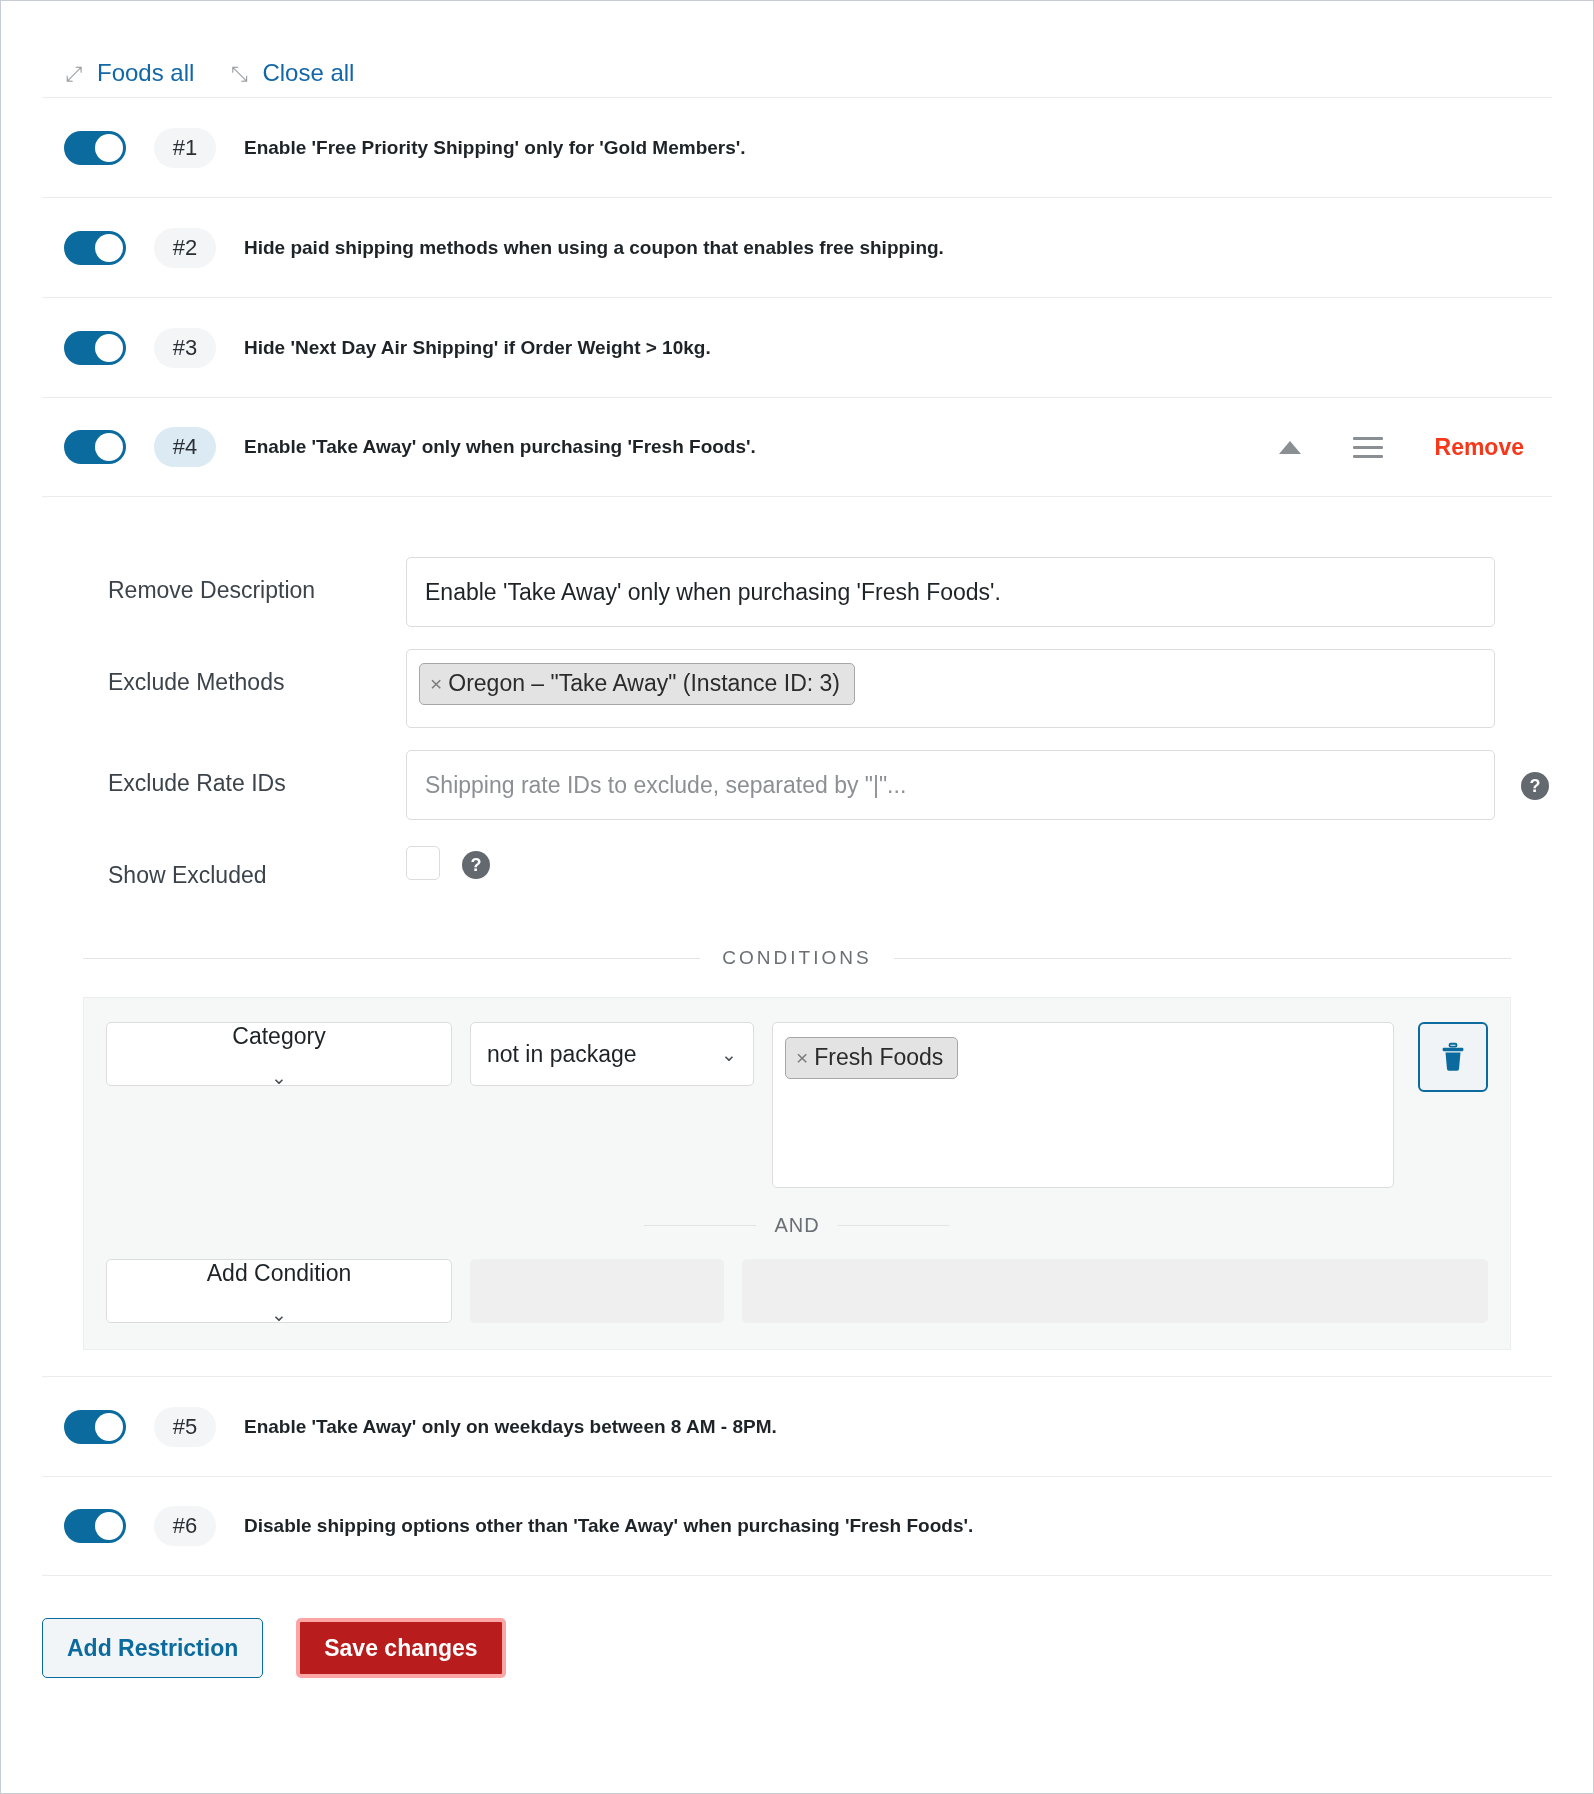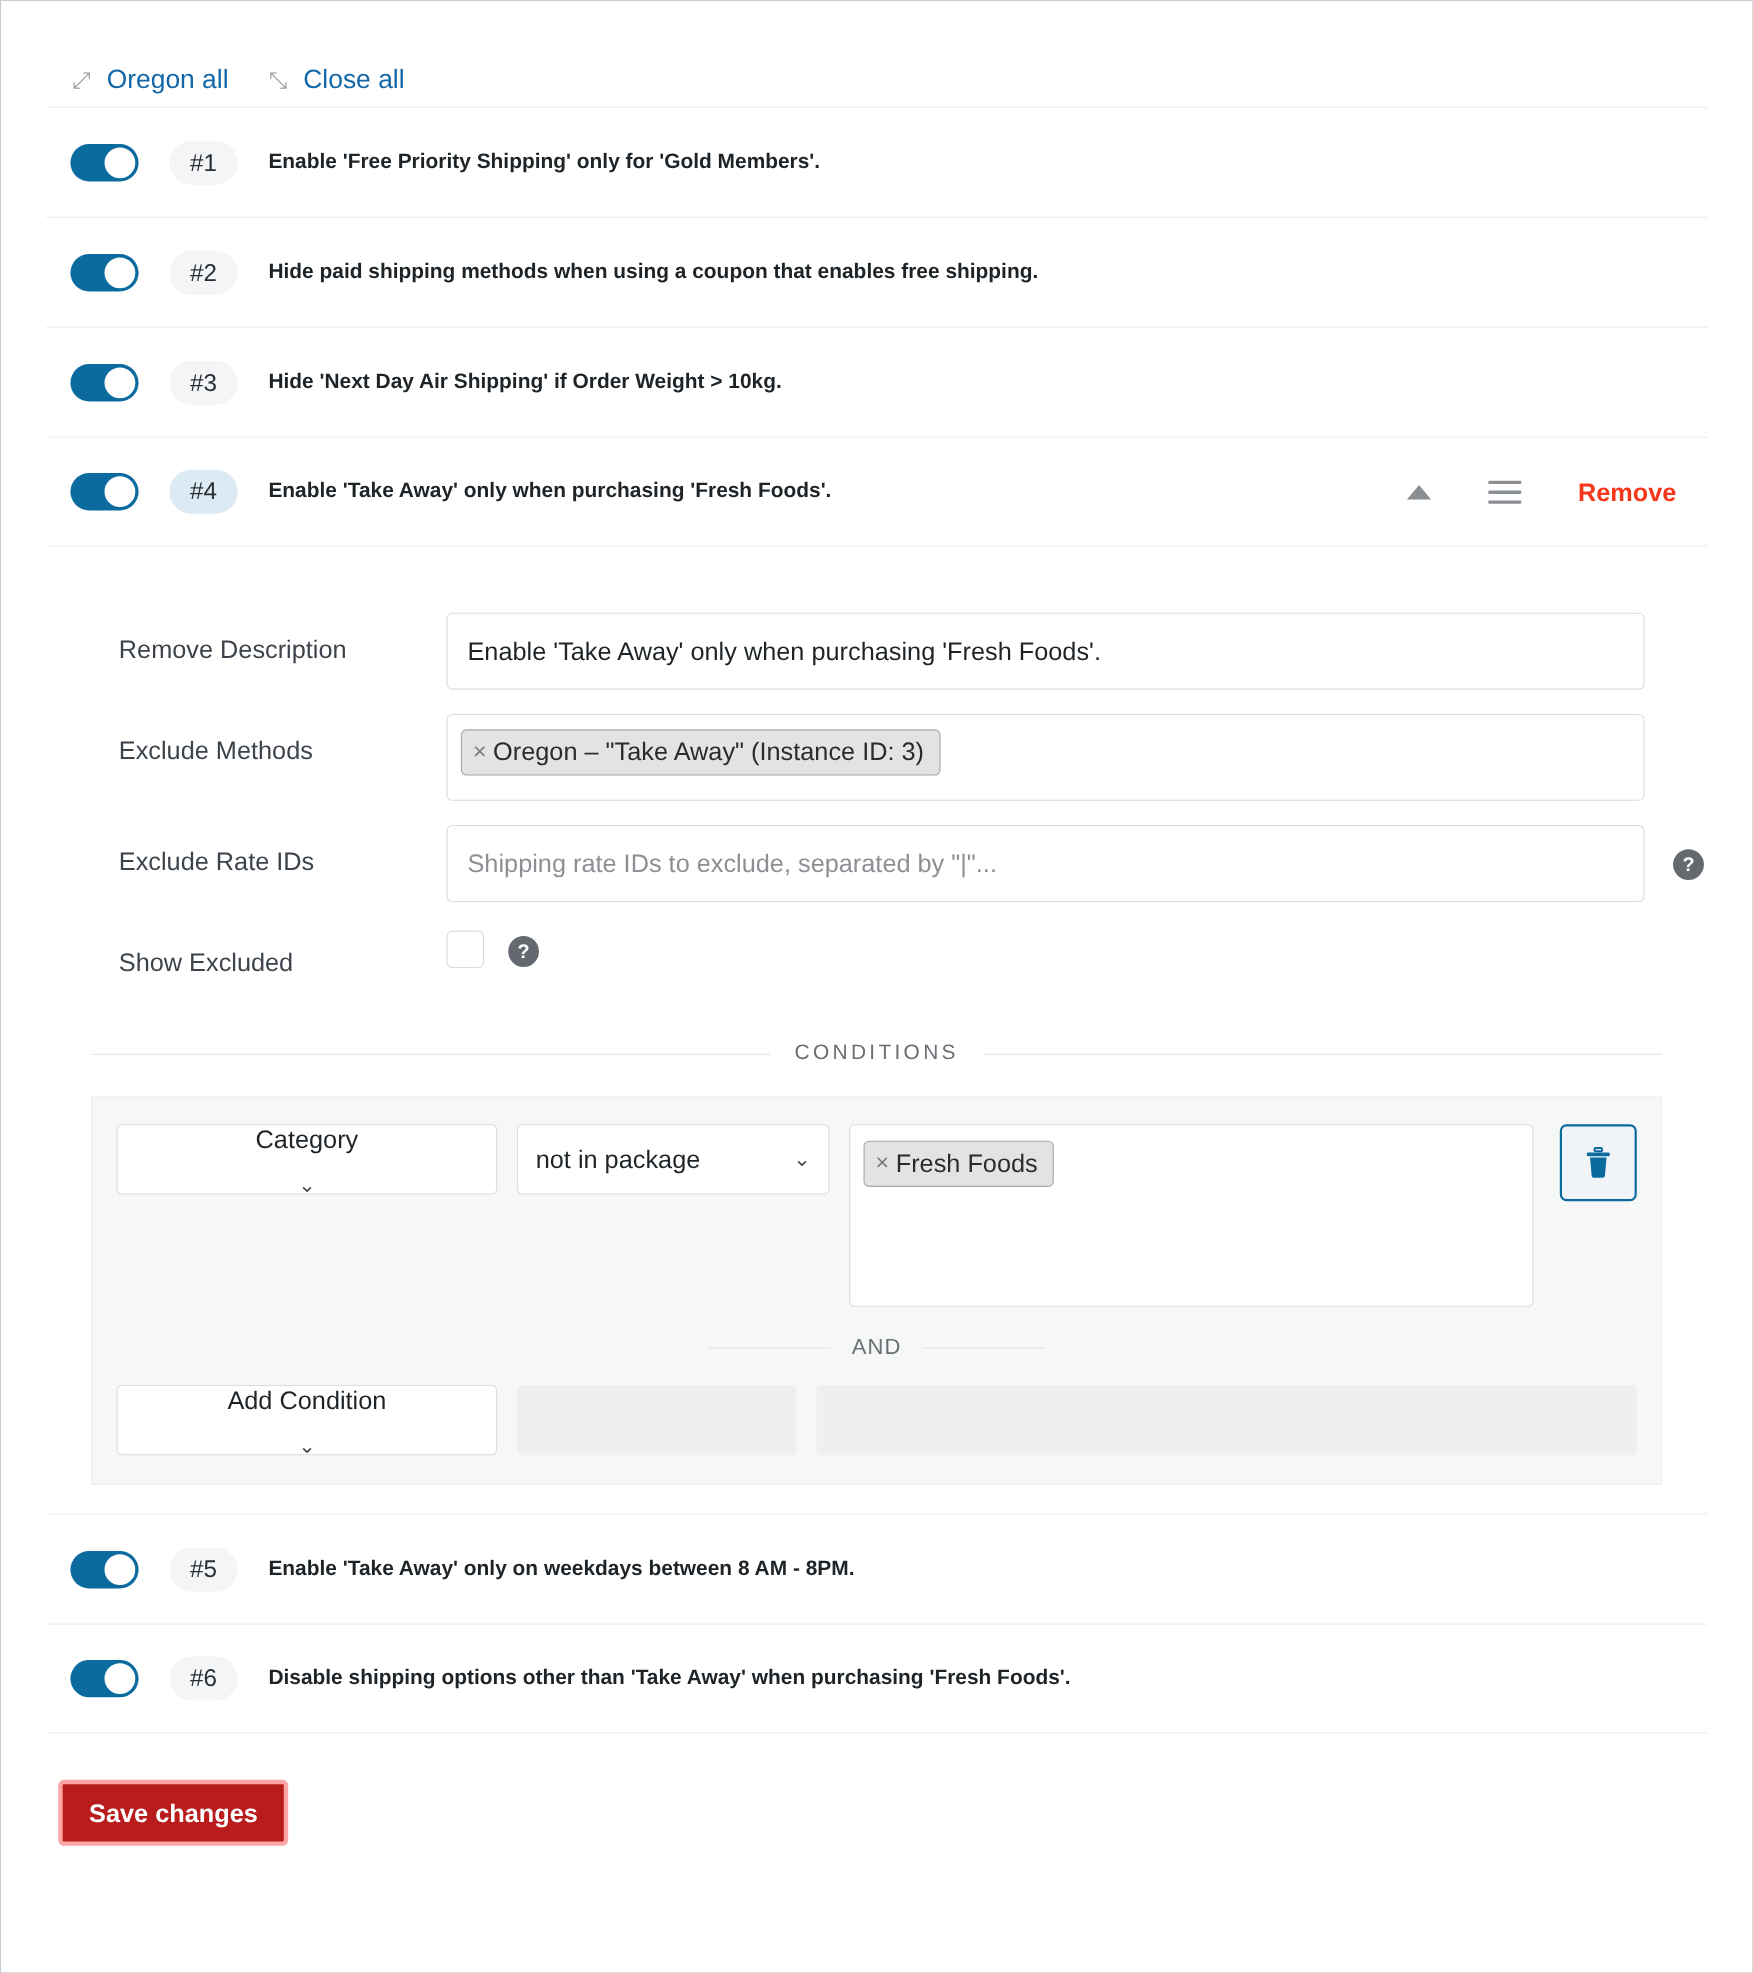--- a/index.html
+++ b/index.html
@@ -319,21 +319,21 @@
   }
 </style>
 </head>
 <body>
 
 <div class="page">
 
   <div class="toolbar">
     <span class="tool-link">
       <span class="glyph">⤢</span>
-      <span>Oregon all</span>
+      <span>Foods all</span>
     </span>
     <span class="tool-link">
       <span class="glyph">⤡</span>
       <span>Close all</span>
     </span>
   </div>
 
   <div class="list">
 
     <div class="rule-row">
@@ -475,16 +475,17 @@
       <div class="toggle">
           <div class="knob"></div>
         </div>
       <div class="badge">#6</div>
       <div class="rule-title">Disable shipping options other than 'Take Away' when purchasing 'Fresh Foods'.</div>
     </div>
 
   </div>
 
   <div class="footer">
+    <div class="btn btn-secondary">Add Restriction</div>
     <div class="btn btn-primary">Save changes</div>
   </div>
 
 </div>
 
 </body></html>

